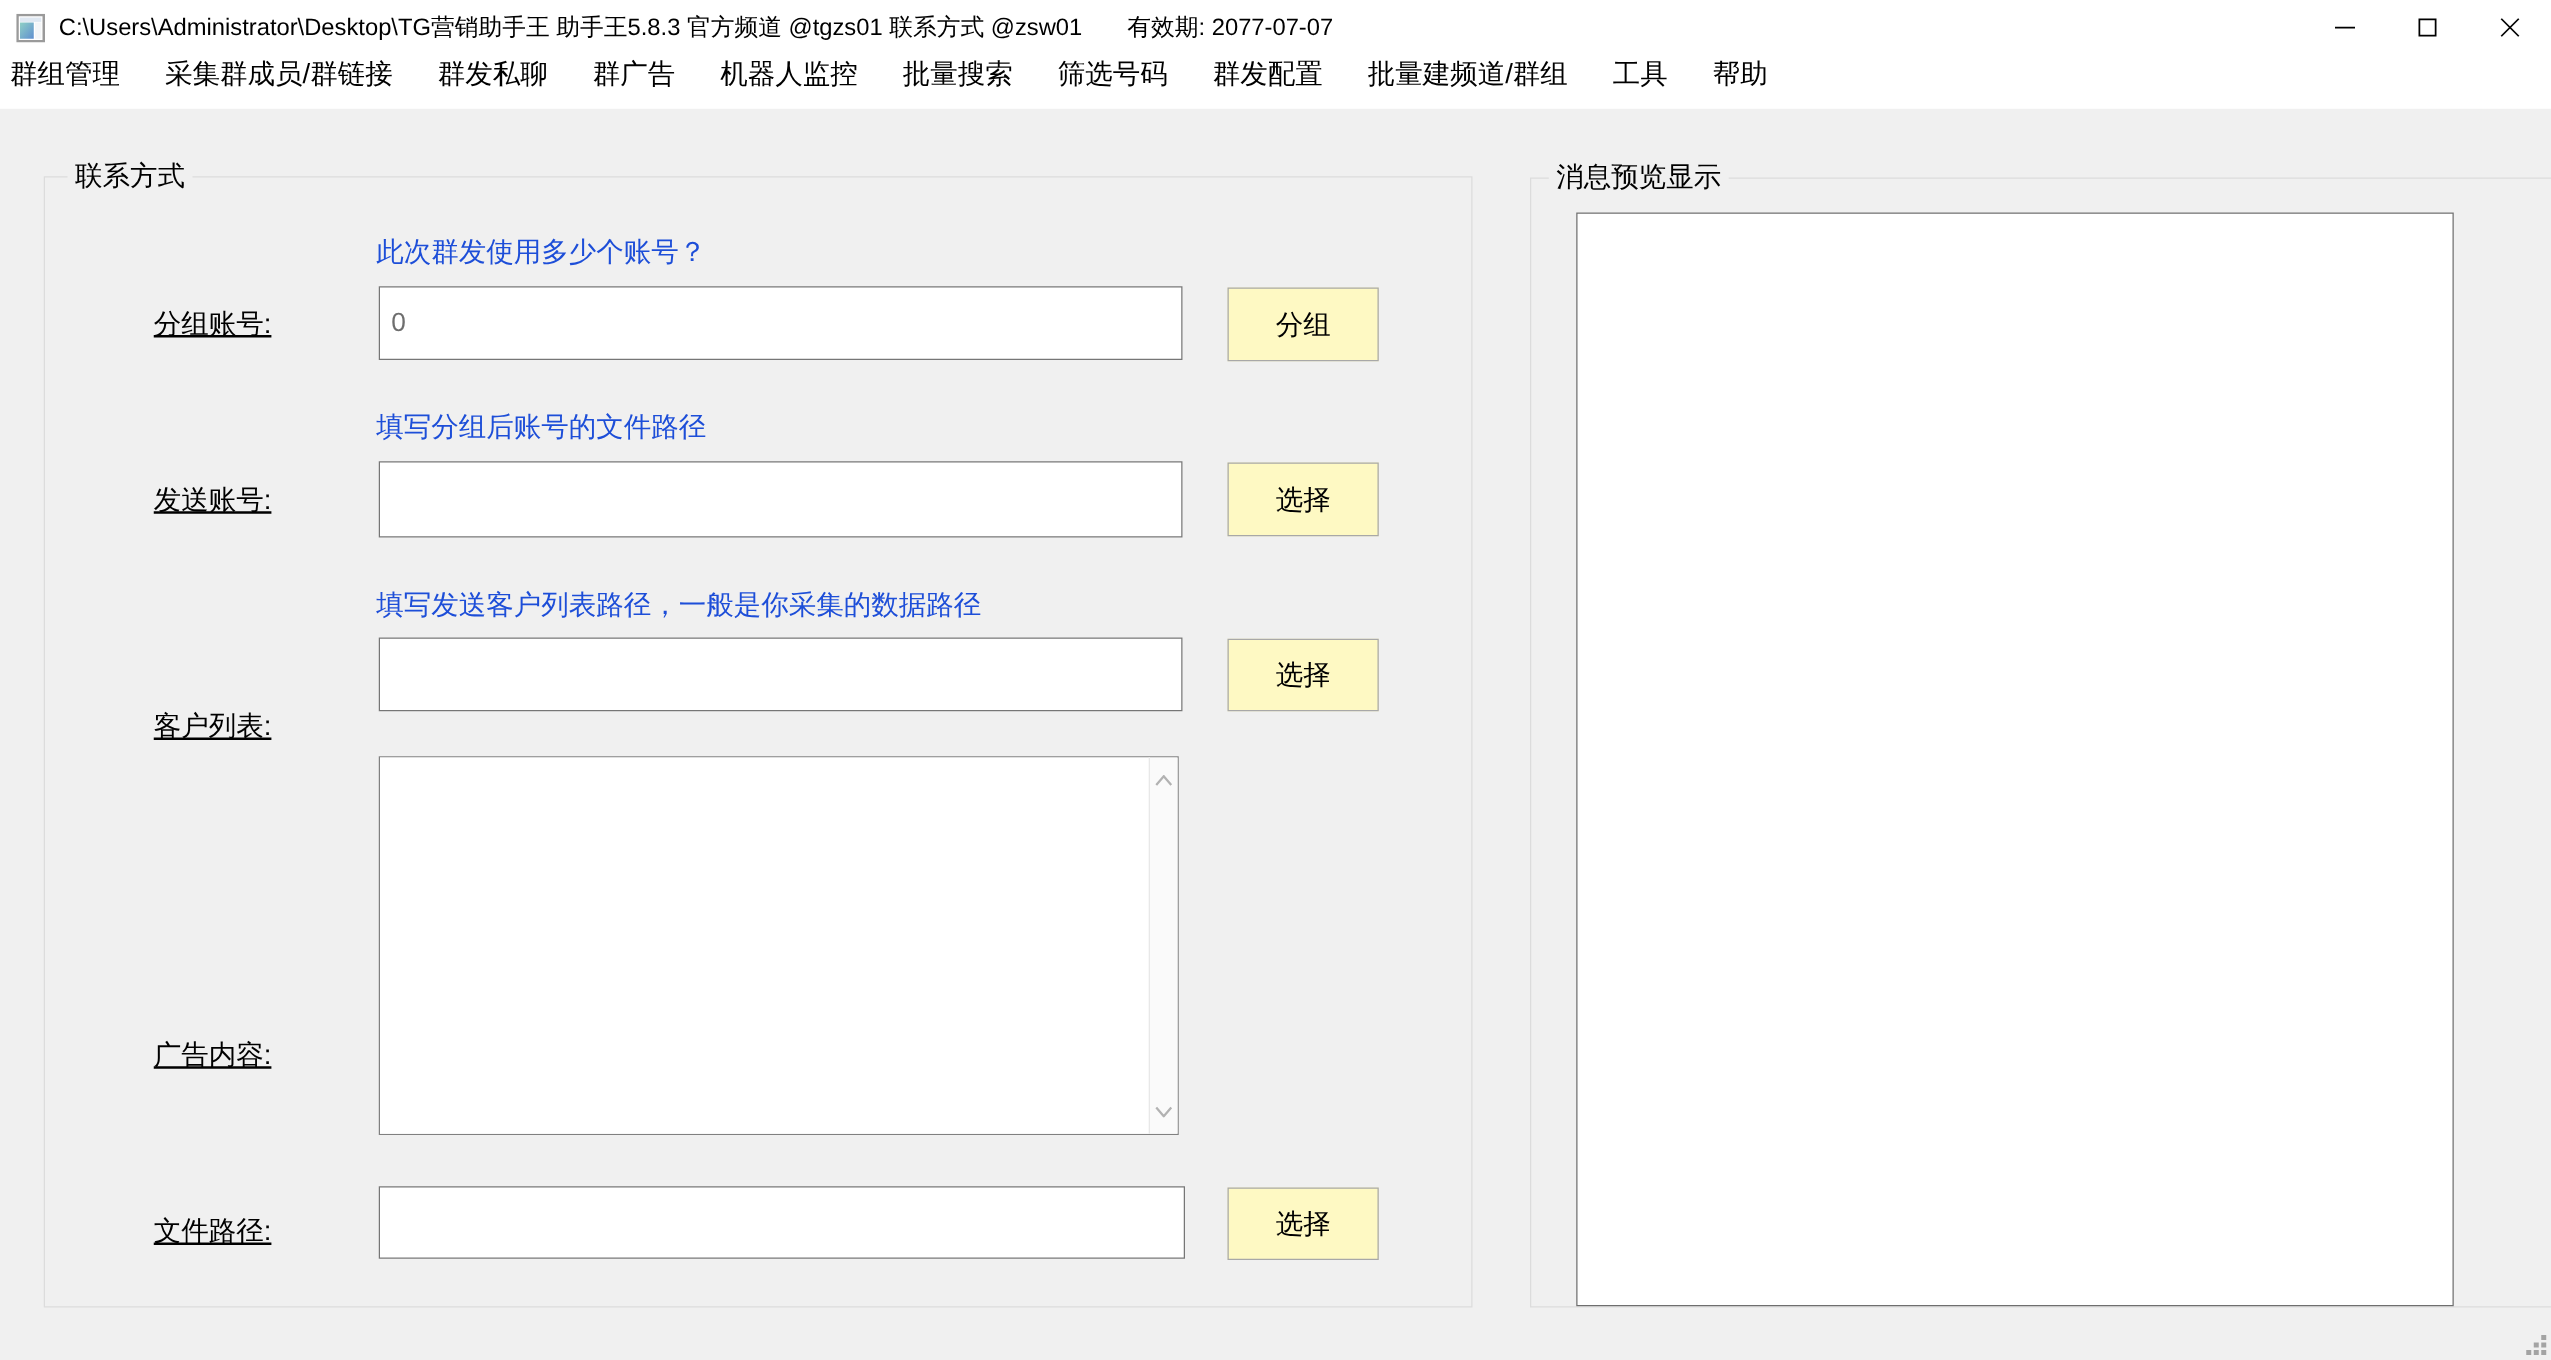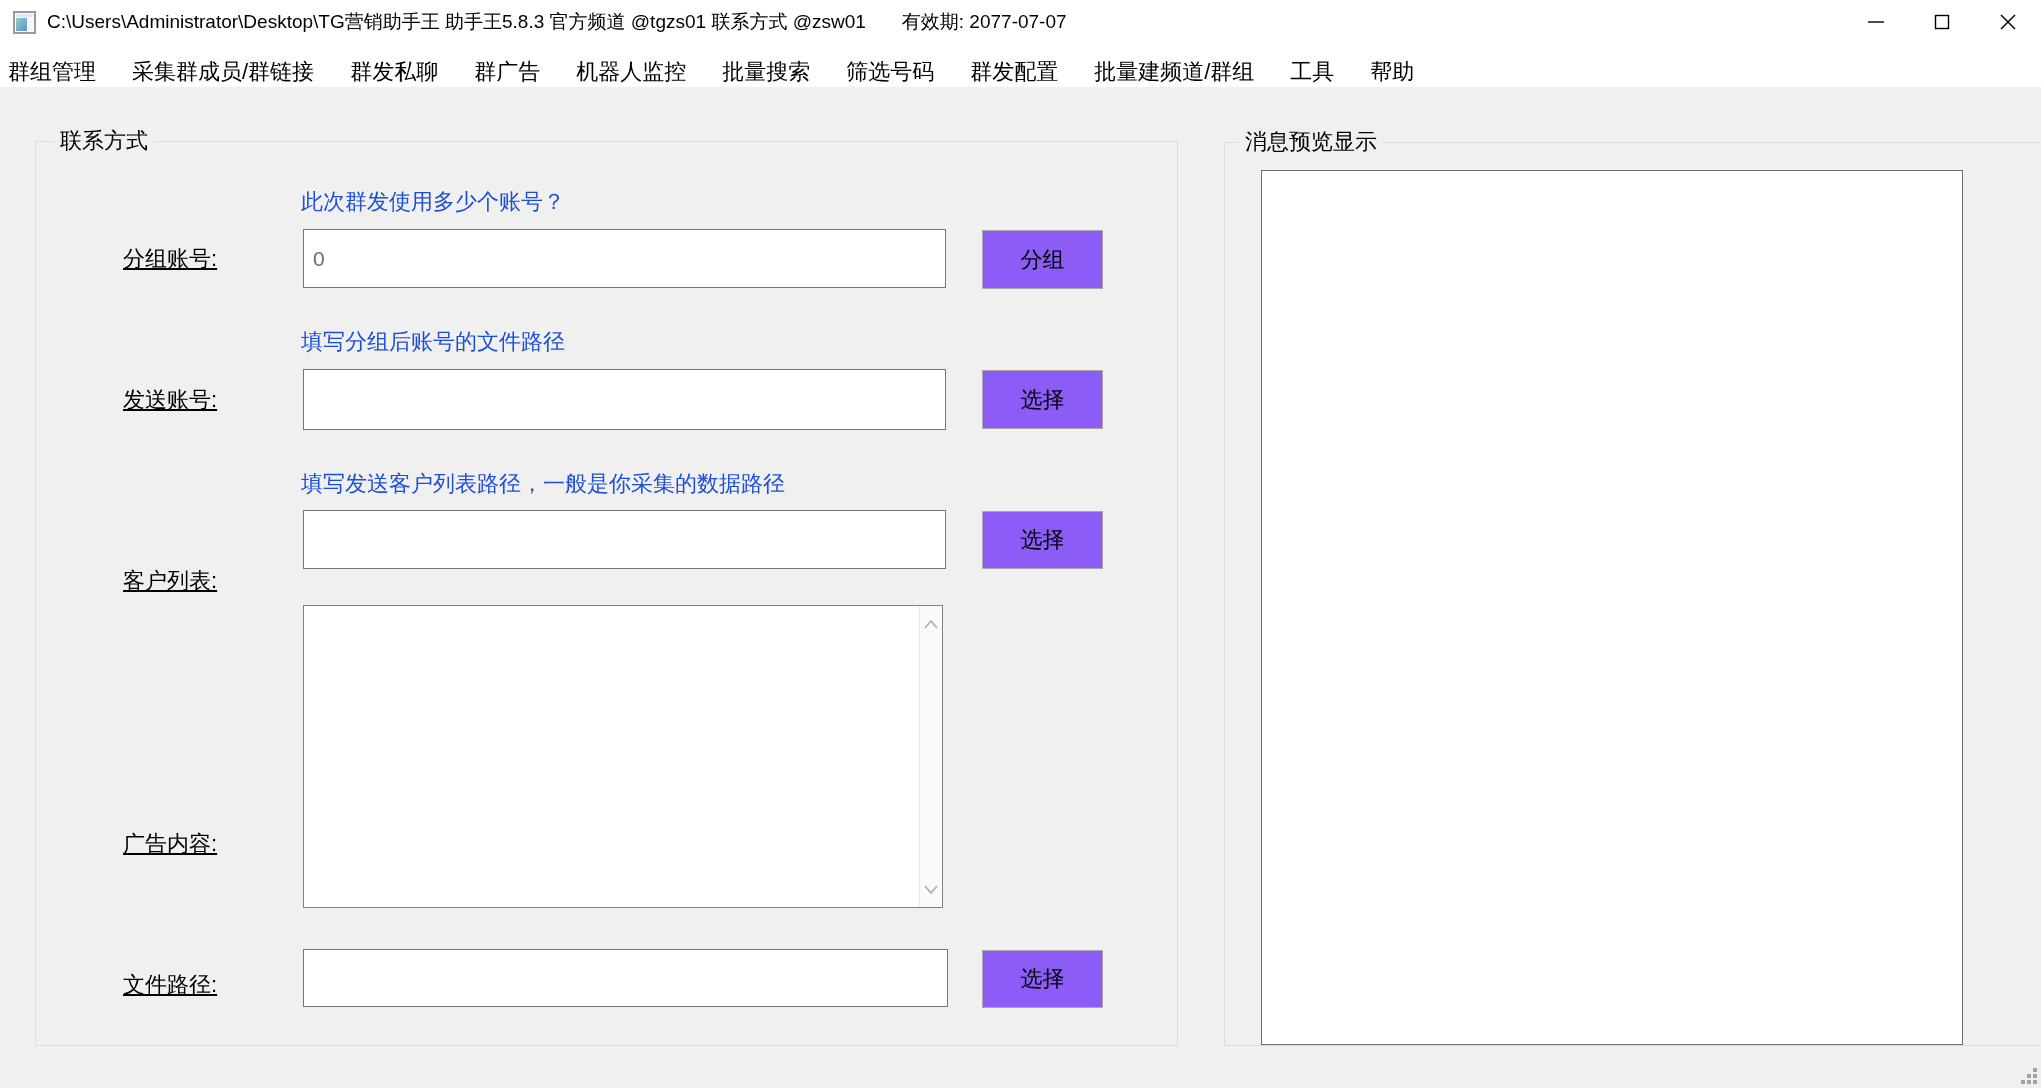--- a/index.html
+++ b/index.html
@@ -15,21 +15,21 @@
     background:#ffffff;display:flex;align-items:center;
   }
   .app-icon{margin-left:13px;width:23px;height:23px;flex:0 0 auto;}
   .title-text{margin-left:11px;font-size:19px;white-space:nowrap;}
   .validity-text{margin-left:36px;font-size:19px;white-space:nowrap;}
   .win-controls{margin-left:auto;display:flex;height:44px;}
   .win-btn{width:66px;height:44px;display:flex;align-items:center;justify-content:center;cursor:default;}
   
   .menubar{
     position:absolute;left:0;top:44px;width:2041px;height:43px;
-    background:#ffffff;display:flex;align-items:flex-end;padding-left:8px;box-sizing:border-box;
+    background:#ffffff;display:flex;align-items:flex-start;padding-left:8px;box-sizing:border-box;
     font-size:22px;
   }
   .menu-item{padding:0 18px;white-space:nowrap;}
   .menu-item:first-child{padding-left:0;}
   
   .groupbox{position:absolute;border:1px solid #dcdcdc;box-sizing:border-box;}
   .groupbox-title{
     position:absolute;top:-14px;background:#f0f0f0;padding:0 6px;
     font-size:22px;white-space:nowrap;line-height:26px;
   }
@@ -57,21 +57,21 @@
     position:absolute;left:267px;width:643px;height:59px;box-sizing:border-box;
     border:1px solid #767676;background:#ffffff;
     font-family:inherit;font-size:21px;color:#6e6e6e;padding:0 9px;outline:none;
   }
   .inp-1{top:87px;}
   .inp-2{top:227px;height:61px;}
   .inp-3{top:368px;}
   .inp-4{top:807px;width:645px;height:58px;}
   .btn{
     position:absolute;left:946px;width:121px;height:59px;box-sizing:border-box;
-    background:#8b5cf6;border:1px solid #a8a8a8;
+    background:#fef9c3;border:1px solid #a8a8a8;
     font-family:inherit;font-size:22px;color:#000;
     display:flex;align-items:center;justify-content:center;cursor:default;
   }
   .btn-1{top:88px;}
   .btn-2{top:228px;}
   .btn-3{top:369px;height:58px;}
   .btn-4{top:808px;height:58px;}
   
   .ta-wrap{
     position:absolute;left:267px;top:463px;width:640px;height:303px;box-sizing:border-box;

